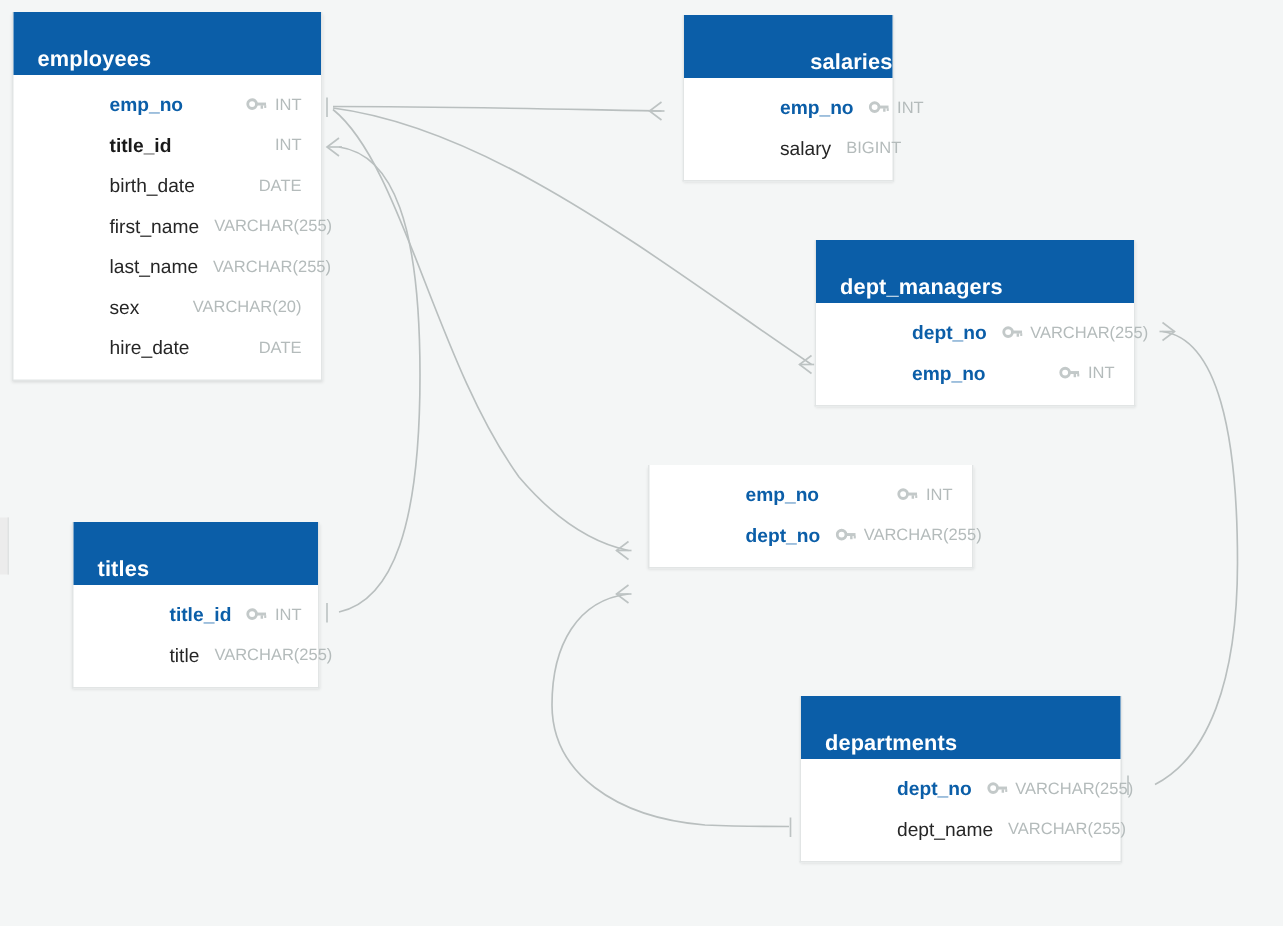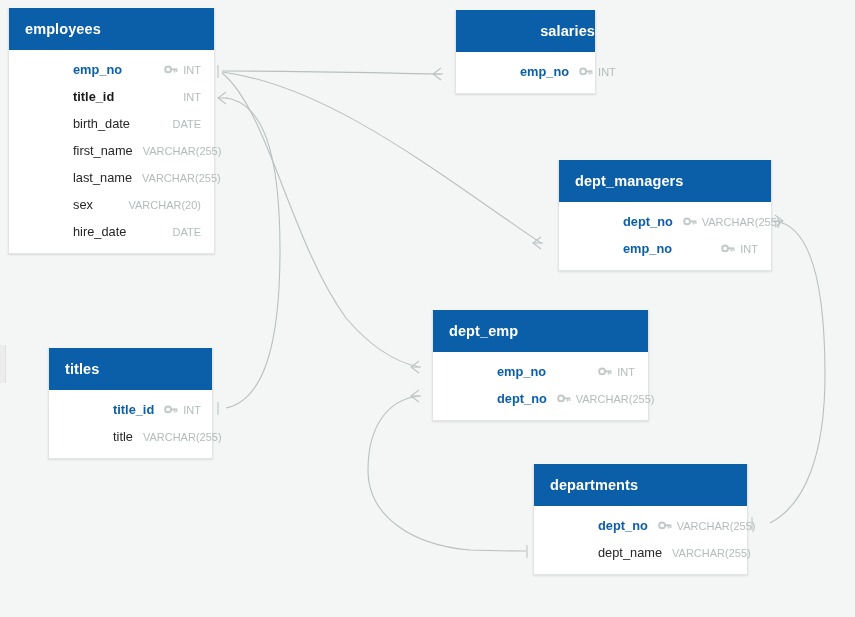--- a/index.html
+++ b/index.html
@@ -29,21 +29,21 @@
     border-top:none;
     box-shadow:0 1px 2px rgba(0,0,0,0.10);
     z-index:2;
   }
   .table-header {
     background:#0b5ea8;
     color:#ffffff;
     font-size:14.5px;
     font-weight:700;
     letter-spacing:.1px;
-    padding:0 0 0 16px;
+    padding:11px 0 0 16px;
     height:42px;
     line-height:42px;
     white-space:nowrap;
     overflow:hidden;
   }
   .table-body { padding:6px 0 8px 0; }
   .row {
     display:flex;
     align-items:center;
     height:27px;
@@ -199,23 +199,30 @@
             <span class="col-type">
               <span class="key-icon"><svg viewBox="0 0 16 14" width="14" height="12" aria-hidden="true">
                   <circle cx="4.6" cy="6.3" r="3.4" fill="none" stroke="#c3c9c9" stroke-width="2.2"></circle>
                   <rect x="7.2" y="5.1" width="8.2" height="2.3" fill="#c3c9c9"></rect>
                   <rect x="11.2" y="7.2" width="1.9" height="2.7" fill="#c3c9c9"></rect>
                   <rect x="14.0" y="7.2" width="1.6" height="2.1" fill="#c3c9c9"></rect>
                 </svg></span>
               <span>INT</span>
             </span>
           </div>
-        </div>
-      </div>
-      <div class="table-card" style="left: 558px; top: 160px; width: 214px;">
+          <div class="row">
+            <span class="col-name">salary</span>
+            <span class="col-spacer"></span>
+            <span class="col-type">
+              <span>BIGINT</span>
+            </span>
+          </div>
+        </div>
+      </div>
+      <div class="table-card" style="left: 543px; top: 160px; width: 214px;">
         <div class="table-header">dept_managers</div>
         <div class="table-body">
           <div class="row">
             <span class="col-name pk">dept_no</span>
             <span class="col-spacer"></span>
             <span class="col-type">
               <span class="key-icon"><svg viewBox="0 0 16 14" width="14" height="12" aria-hidden="true">
                   <circle cx="4.6" cy="6.3" r="3.4" fill="none" stroke="#c3c9c9" stroke-width="2.2"></circle>
                   <rect x="7.2" y="5.1" width="8.2" height="2.3" fill="#c3c9c9"></rect>
                   <rect x="11.2" y="7.2" width="1.9" height="2.7" fill="#c3c9c9"></rect>
@@ -233,21 +240,20 @@
                   <rect x="7.2" y="5.1" width="8.2" height="2.3" fill="#c3c9c9"></rect>
                   <rect x="11.2" y="7.2" width="1.9" height="2.7" fill="#c3c9c9"></rect>
                   <rect x="14.0" y="7.2" width="1.6" height="2.1" fill="#c3c9c9"></rect>
                 </svg></span>
               <span>INT</span>
             </span>
           </div>
         </div>
       </div>
       <div class="table-card" style="left: 432px; top: 310px; width: 217px;">
-        <div class="table-header">dept_emp</div>
         <div class="table-body">
           <div class="row">
             <span class="col-name pk">emp_no</span>
             <span class="col-spacer"></span>
             <span class="col-type">
               <span class="key-icon"><svg viewBox="0 0 16 14" width="14" height="12" aria-hidden="true">
                   <circle cx="4.6" cy="6.3" r="3.4" fill="none" stroke="#c3c9c9" stroke-width="2.2"></circle>
                   <rect x="7.2" y="5.1" width="8.2" height="2.3" fill="#c3c9c9"></rect>
                   <rect x="11.2" y="7.2" width="1.9" height="2.7" fill="#c3c9c9"></rect>
                   <rect x="14.0" y="7.2" width="1.6" height="2.1" fill="#c3c9c9"></rect>

